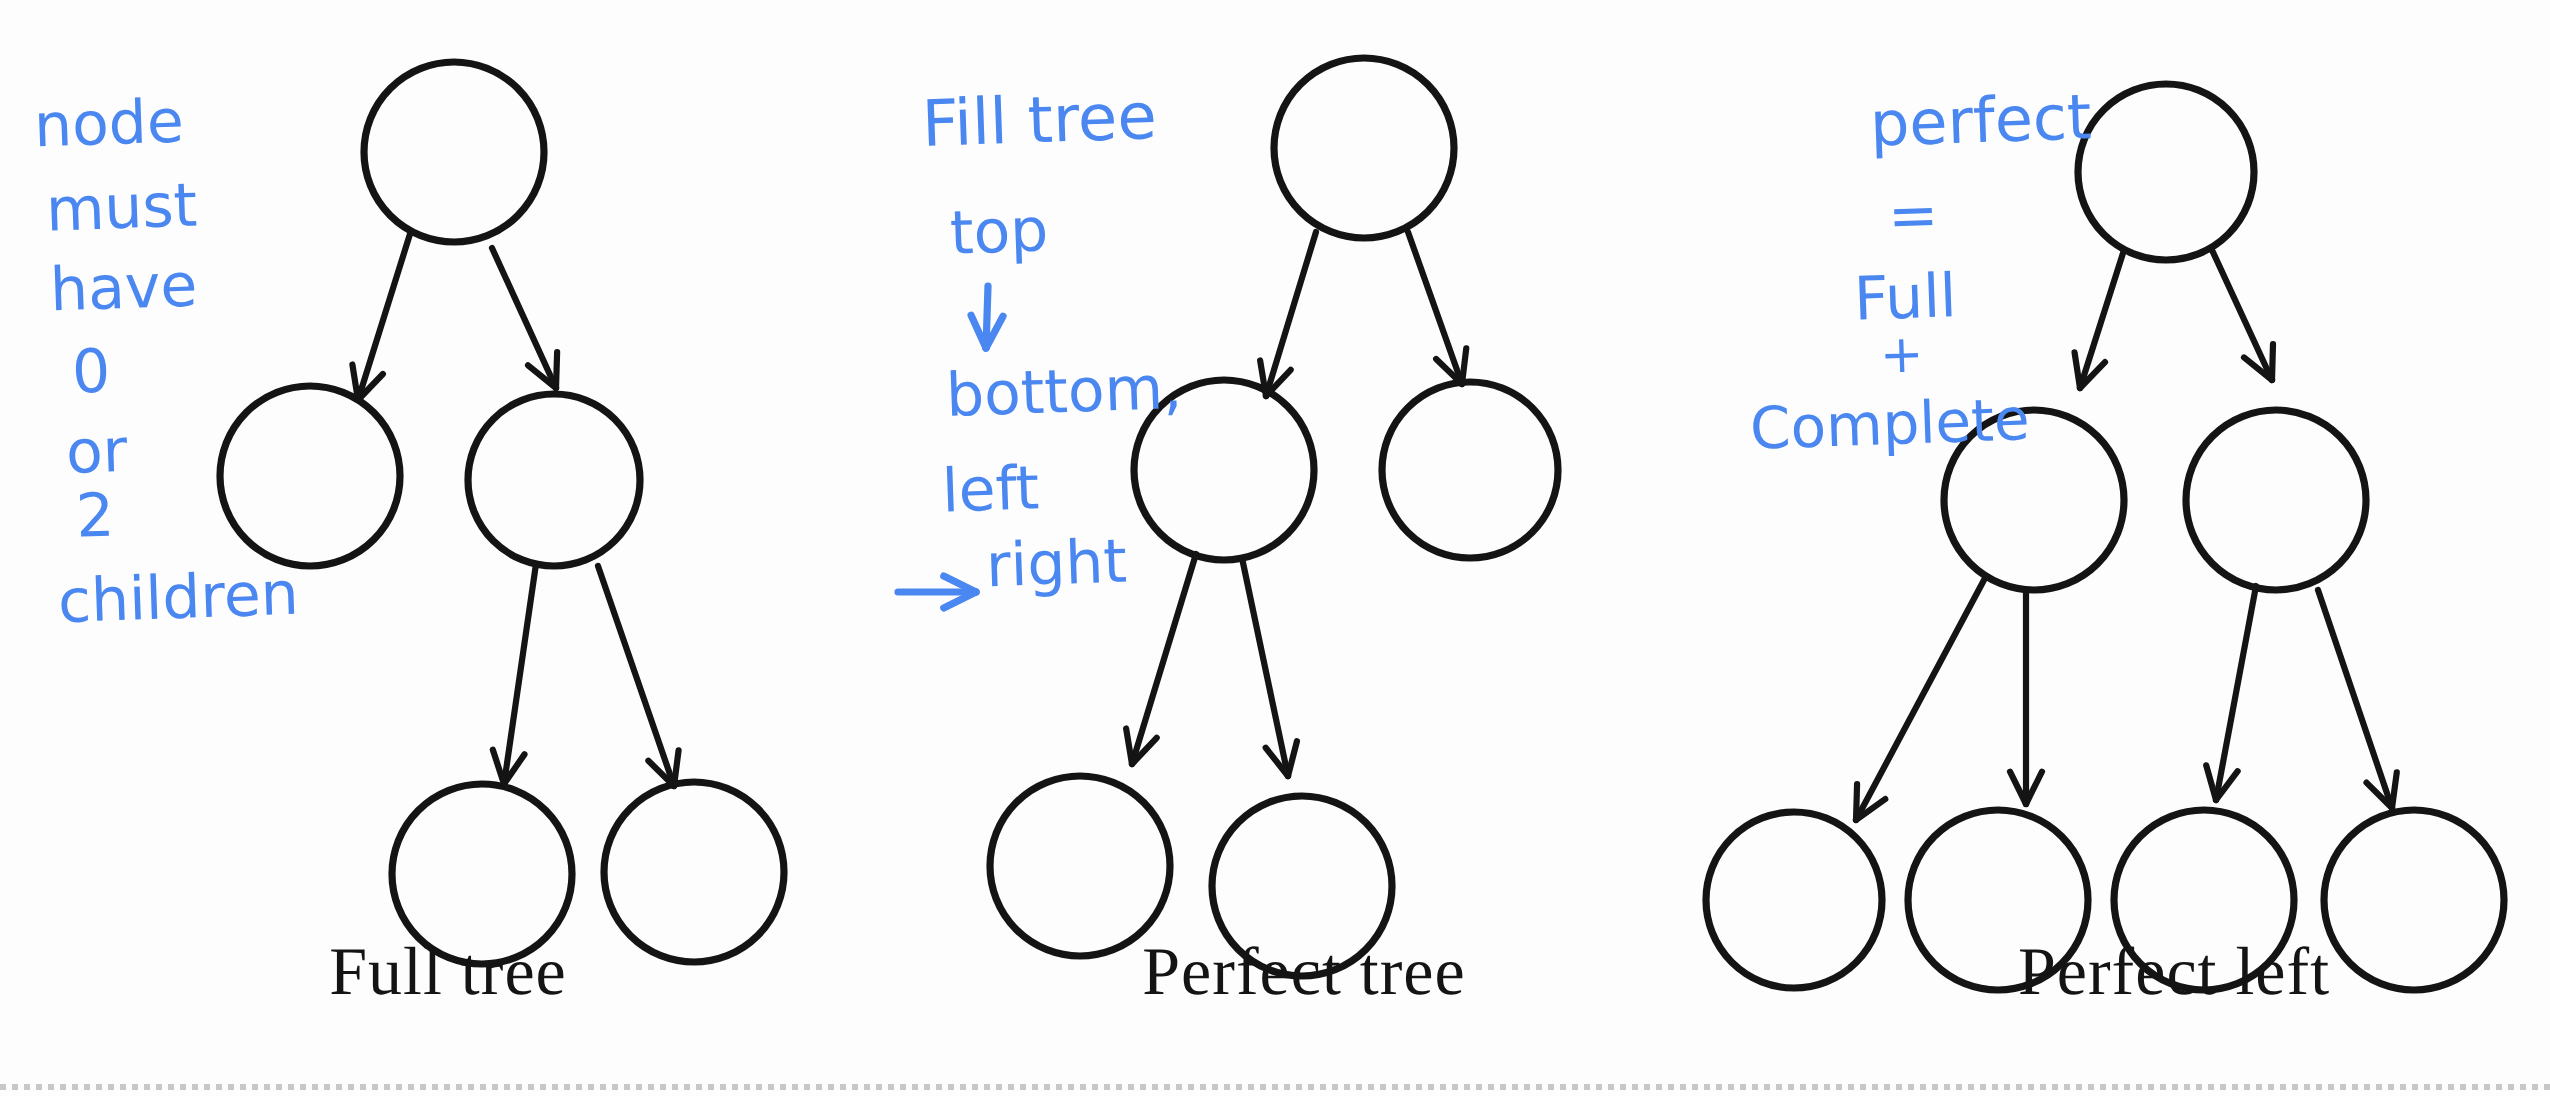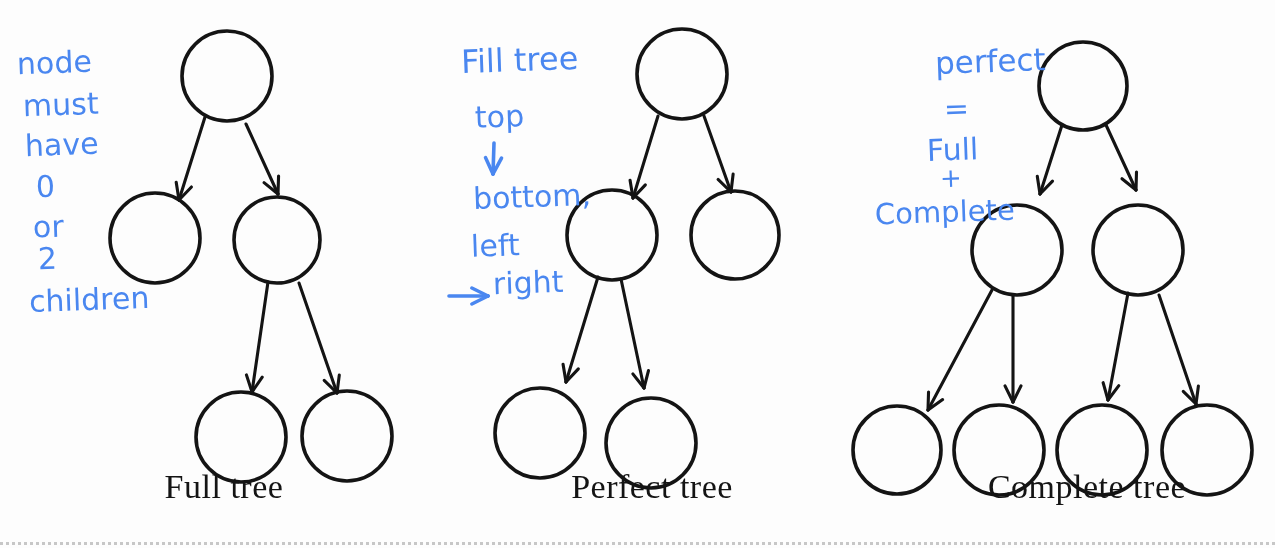--- a/index.html
+++ b/index.html
@@ -160,16 +160,16 @@
   <div>
     <div class="hand an-perfect">perfect</div>
     <div class="hand an-equals">=</div>
     <div class="hand an-full">Full</div>
     <div class="hand an-plus">+</div>
     <div class="hand an-complete">Complete</div>
   </div>
 
   <div id="label-full" class="tree-label">Full tree</div>
   <div id="label-complete" class="tree-label">Perfect tree</div>
-  <div id="label-perfect" class="tree-label">Complete tree</div>
+  <div id="label-perfect" class="tree-label">Perfect left</div>
 
   <div class="dotted-rule"></div>
 </div>
 
 </body></html>

